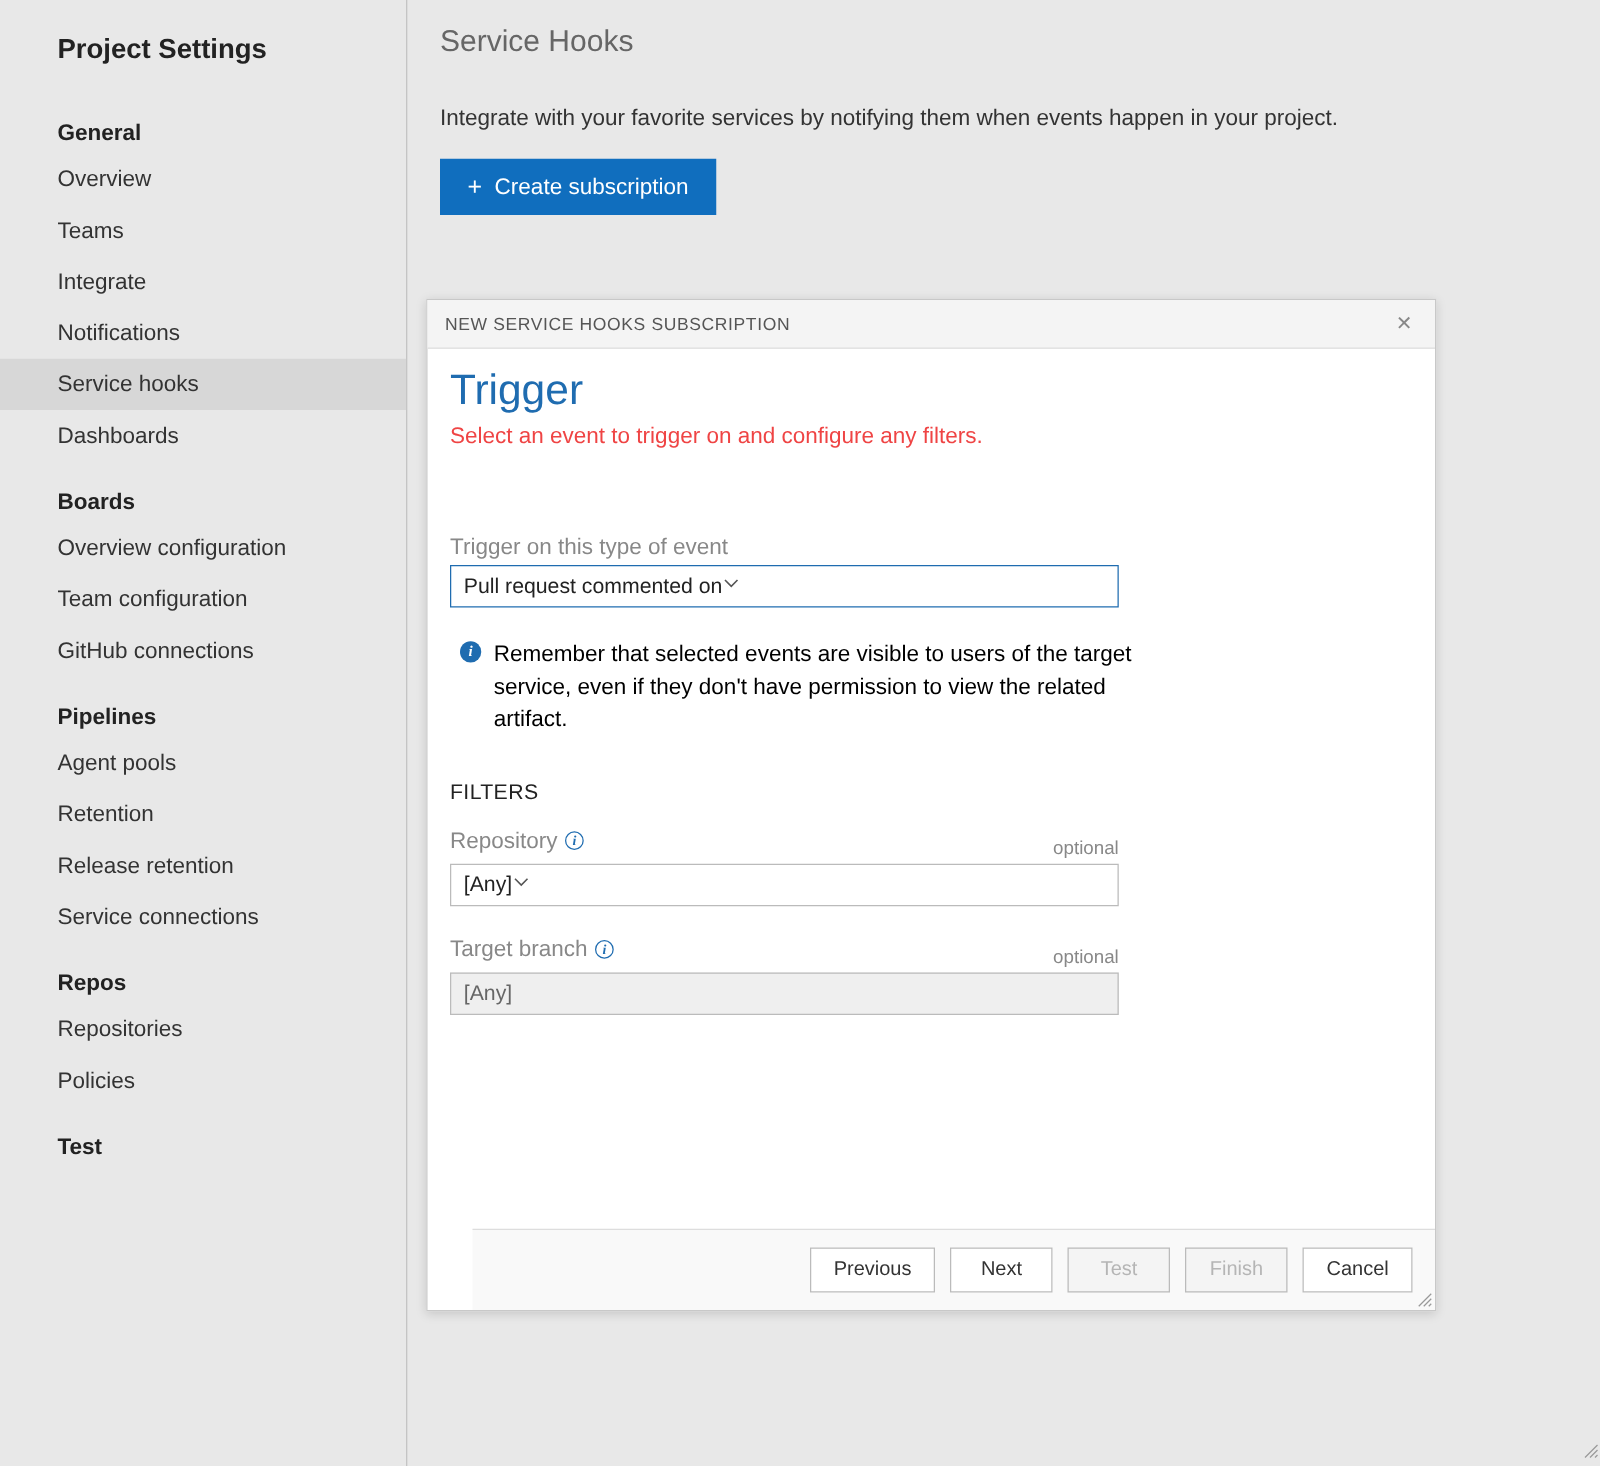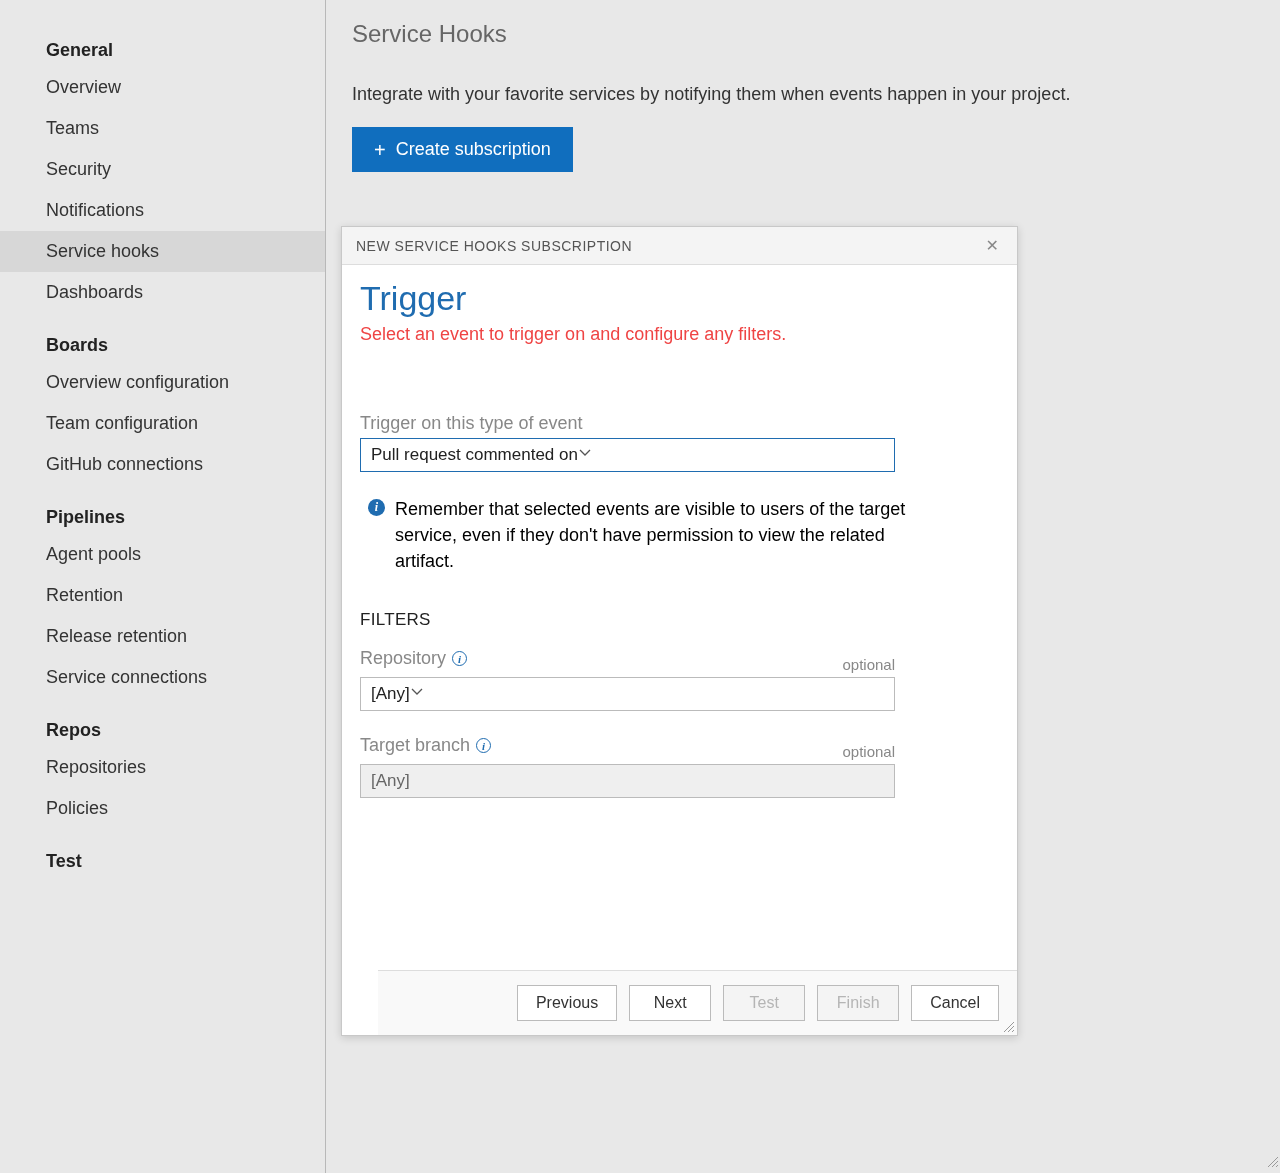--- a/index.html
+++ b/index.html
@@ -70,22 +70,22 @@
     font-weight: 400;
     padding: 12px 22px;
     cursor: pointer;
   }
   .plus-icon { font-size: 20px; line-height: 1; font-weight: 300; }
 
   
   .dialog {
     position: absolute;
     left: 341px;
-    top: 226px;
-    width: 677px;
+    top: 239px;
+    width: 808px;
     height: 810px;
     background: #fff;
     border: 1px solid #c8c8c8;
     box-shadow: 0 2px 8px rgba(0,0,0,.15);
     display: flex;
     flex-direction: column;
   }
   .dialog-header {
     background: #f4f4f4;
     border-bottom: 1px solid #ddd;
@@ -221,25 +221,26 @@
     right: 1px;
     bottom: 1px;
   }
 </style>
 </head>
 <body>
 
 <div class="layout">
 
   <aside class="sidebar">
+    <div class="sidebar-title">Project Settings</div>
     <div id="nav-sections">
         <div class="nav-section-heading">General</div>
         <div class="nav-item">Overview</div>
         <div class="nav-item">Teams</div>
-        <div class="nav-item">Security</div>
+        <div class="nav-item">Integrate</div>
         <div class="nav-item">Notifications</div>
         <div class="nav-item active">Service hooks</div>
         <div class="nav-item">Dashboards</div>
         <div class="nav-section-heading">Boards</div>
         <div class="nav-item">Overview configuration</div>
         <div class="nav-item">Team configuration</div>
         <div class="nav-item">GitHub connections</div>
         <div class="nav-section-heading">Pipelines</div>
         <div class="nav-item">Agent pools</div>
         <div class="nav-item">Retention</div>

